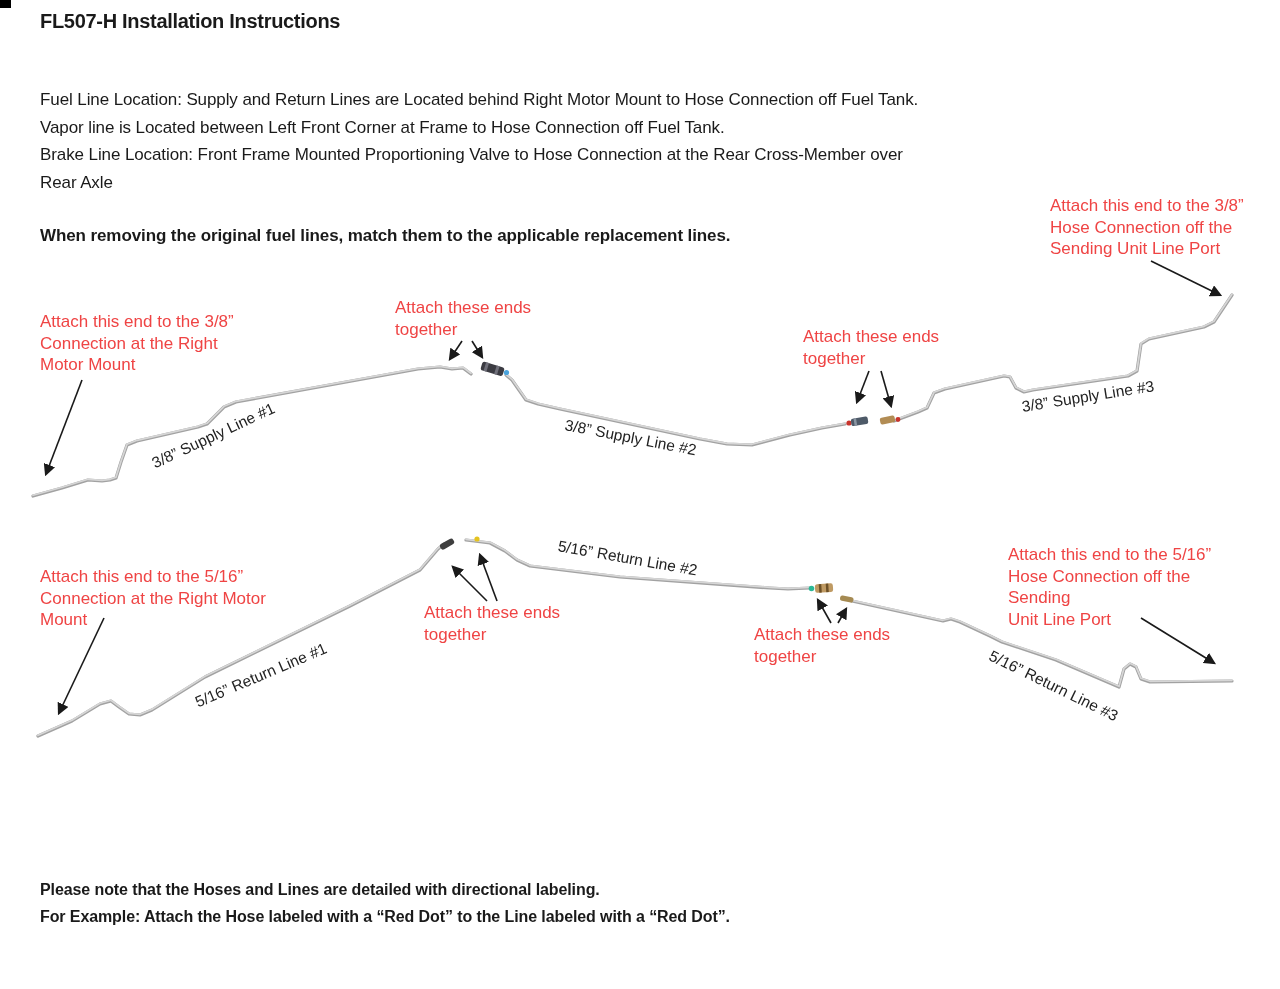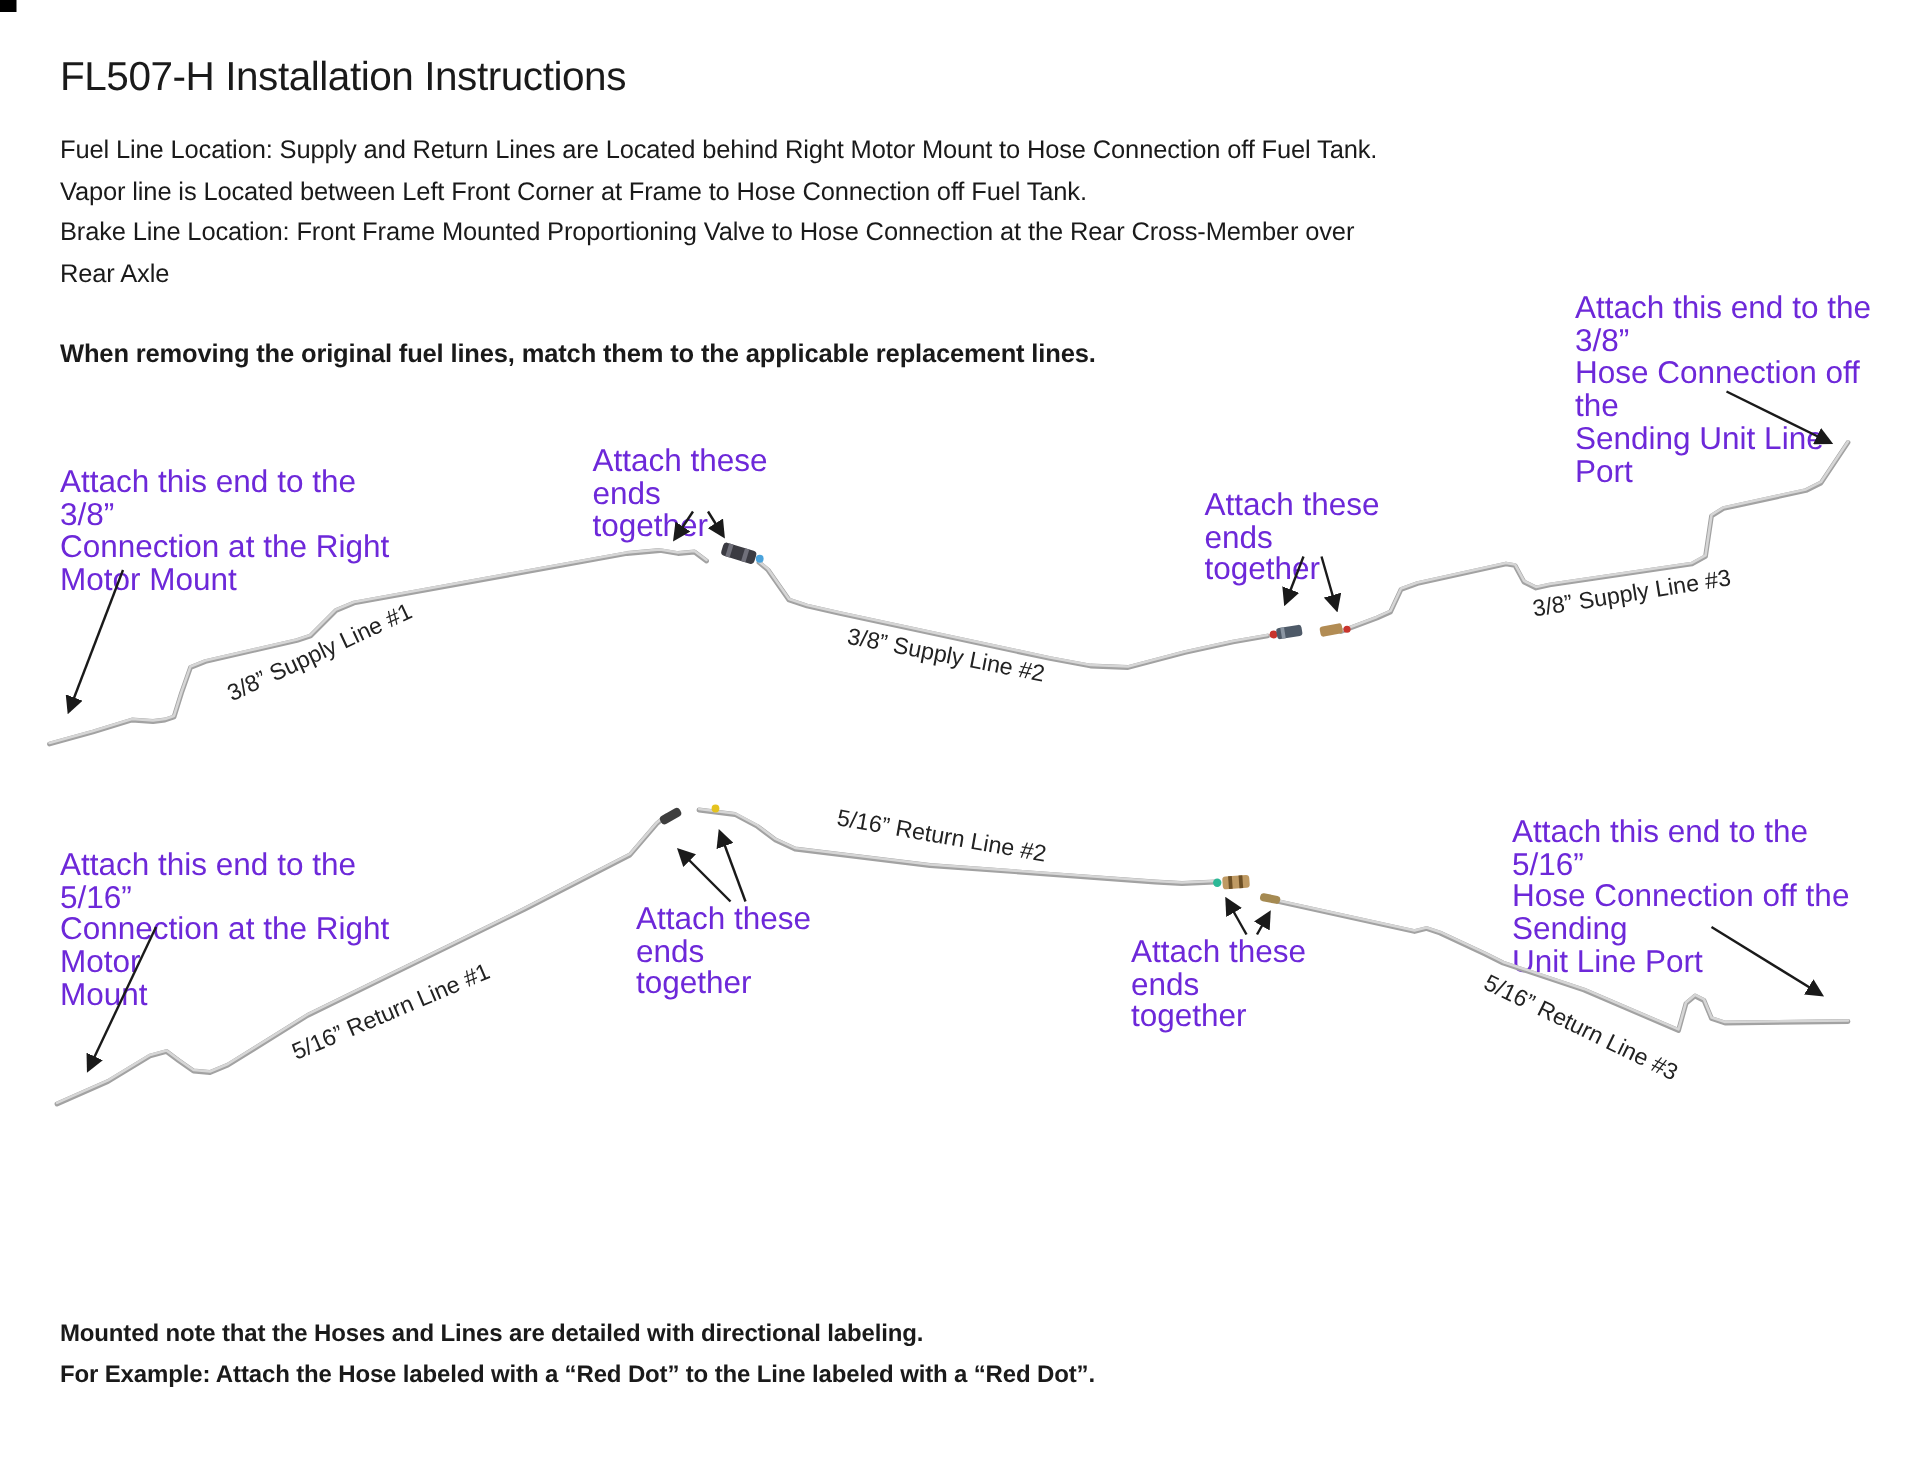--- a/index.html
+++ b/index.html
@@ -2,35 +2,35 @@
 <html><head>
 <meta charset="utf-8">
 <style>
   html,body{margin:0;padding:0;}
   body{
     width:1280px;height:989px;position:relative;background:#ffffff;
     font-family:"Liberation Sans", sans-serif;color:#1a1a1a;overflow:hidden;
   }
   .abs{position:absolute;}
   .title{
-    left:40px;top:36px;font-size:27px;font-weight:normal;letter-spacing:-0.3px;
+    left:40px;top:10px;font-size:20px;font-weight:bold;letter-spacing:-0.3px;
   }
   .intro{
     left:40px;top:86px;width:1225px;font-size:17px;font-weight:normal;
     line-height:27.5px;white-space:pre-line;letter-spacing:-0.1px;
   }
   .match-note{
     left:40px;top:226px;width:1100px;font-size:17px;font-weight:bold;letter-spacing:-0.1px;
   }
   .footer-note{
     left:40px;top:877px;width:1200px;font-size:16px;font-weight:bold;
     line-height:26.5px;white-space:pre-line;letter-spacing:-0.1px;
   }
   .ann{
-    font-size:21px;line-height:21.7px;white-space:pre-line;color:#6d28d9;
+    font-size:17px;line-height:21.7px;white-space:pre-line;color:#ef4444;
   }
   .ann.center{text-align:left;}
   .line-label{
     font-size:15.5px;color:#222;white-space:nowrap;transform-origin:0 50%;
   }
   .corner-artifact{
     left:0;top:0;width:11px;height:8px;background:#000;
   }
   svg.diagram{position:absolute;left:0;top:0;}
   .tube-under{fill:none;stroke:#a2a2a2;stroke-width:3.2;stroke-linecap:round;stroke-linejoin:round;}
@@ -44,21 +44,21 @@
 
 <div class="abs title">FL507-H Installation Instructions</div>
 
 <div class="abs intro">Fuel Line Location:  Supply and Return Lines are Located behind Right Motor Mount to Hose Connection off Fuel Tank.
 Vapor line is Located between Left Front Corner at Frame to Hose Connection off Fuel Tank.
 Brake Line Location: Front Frame Mounted Proportioning Valve to Hose Connection at the Rear Cross-Member over
 Rear Axle</div>
 
 <div class="abs match-note">When removing the original fuel lines, match them to the applicable replacement lines.</div>
 
-<div class="abs footer-note">Mounted note that the Hoses and Lines are detailed with directional labeling.
+<div class="abs footer-note">Please note that the Hoses and Lines are detailed with directional labeling.
 For Example: Attach the Hose labeled with a “Red Dot” to the Line labeled with a “Red Dot”.</div>
 
 <div class="abs ann" style="left:40px;top:311px;width:220px;">Attach this end to the 3/8”
 Connection at the Right
 Motor Mount</div>
 <div class="abs ann center" style="left:395px;top:297px;width:146px;">Attach these ends
 together</div>
 <div class="abs ann center" style="left:803px;top:326px;width:146px;">Attach these ends
 together</div>
 <div class="abs ann" style="left:1050px;top:195px;width:210px;">Attach this end to the 3/8”

